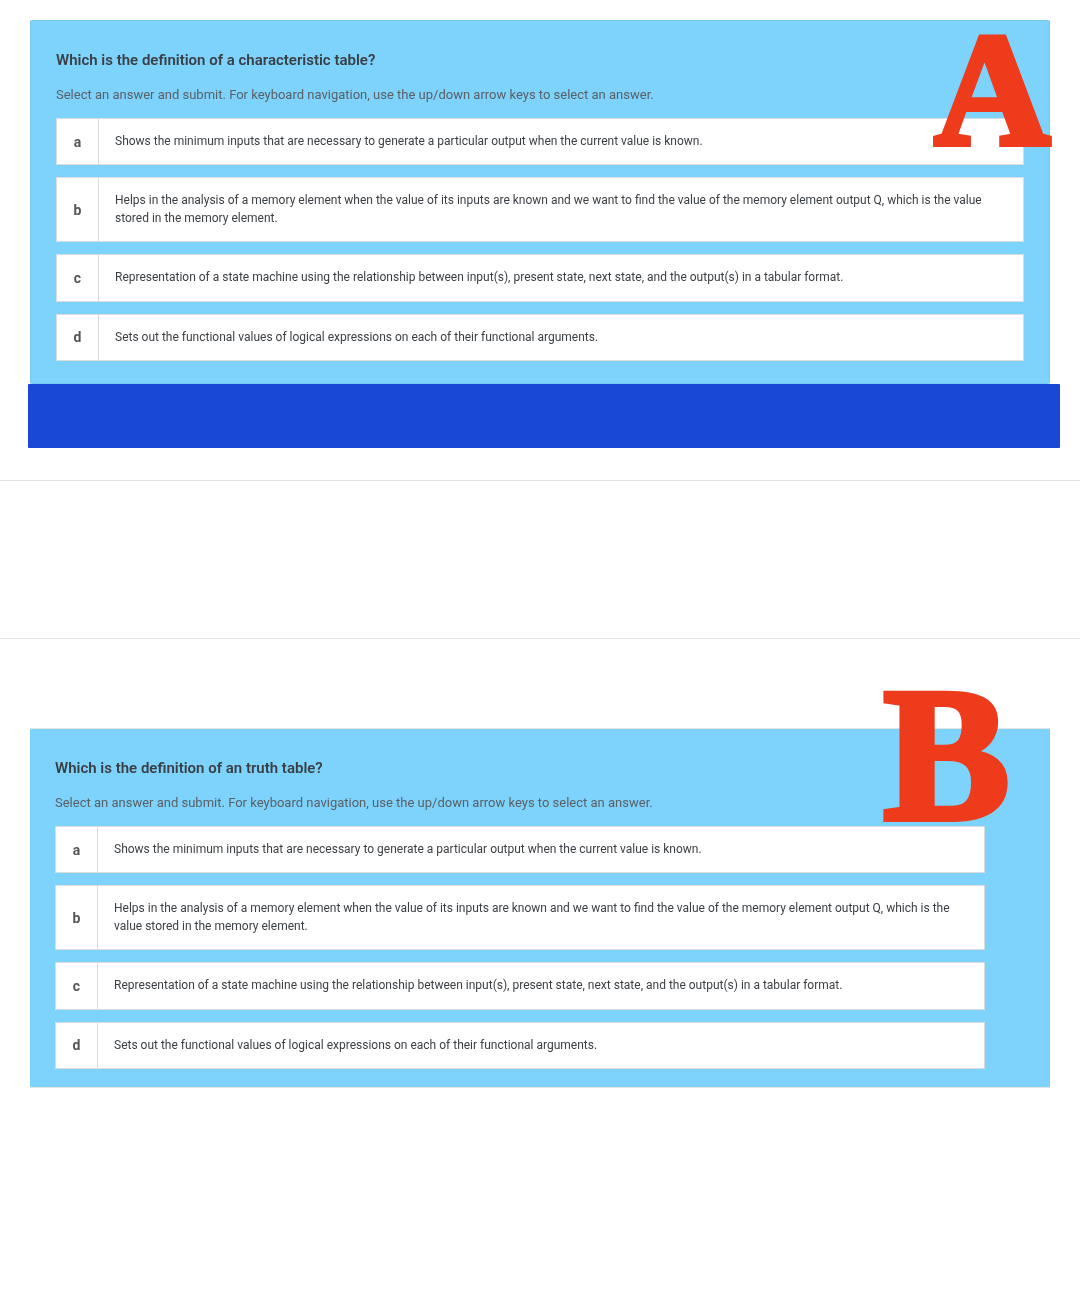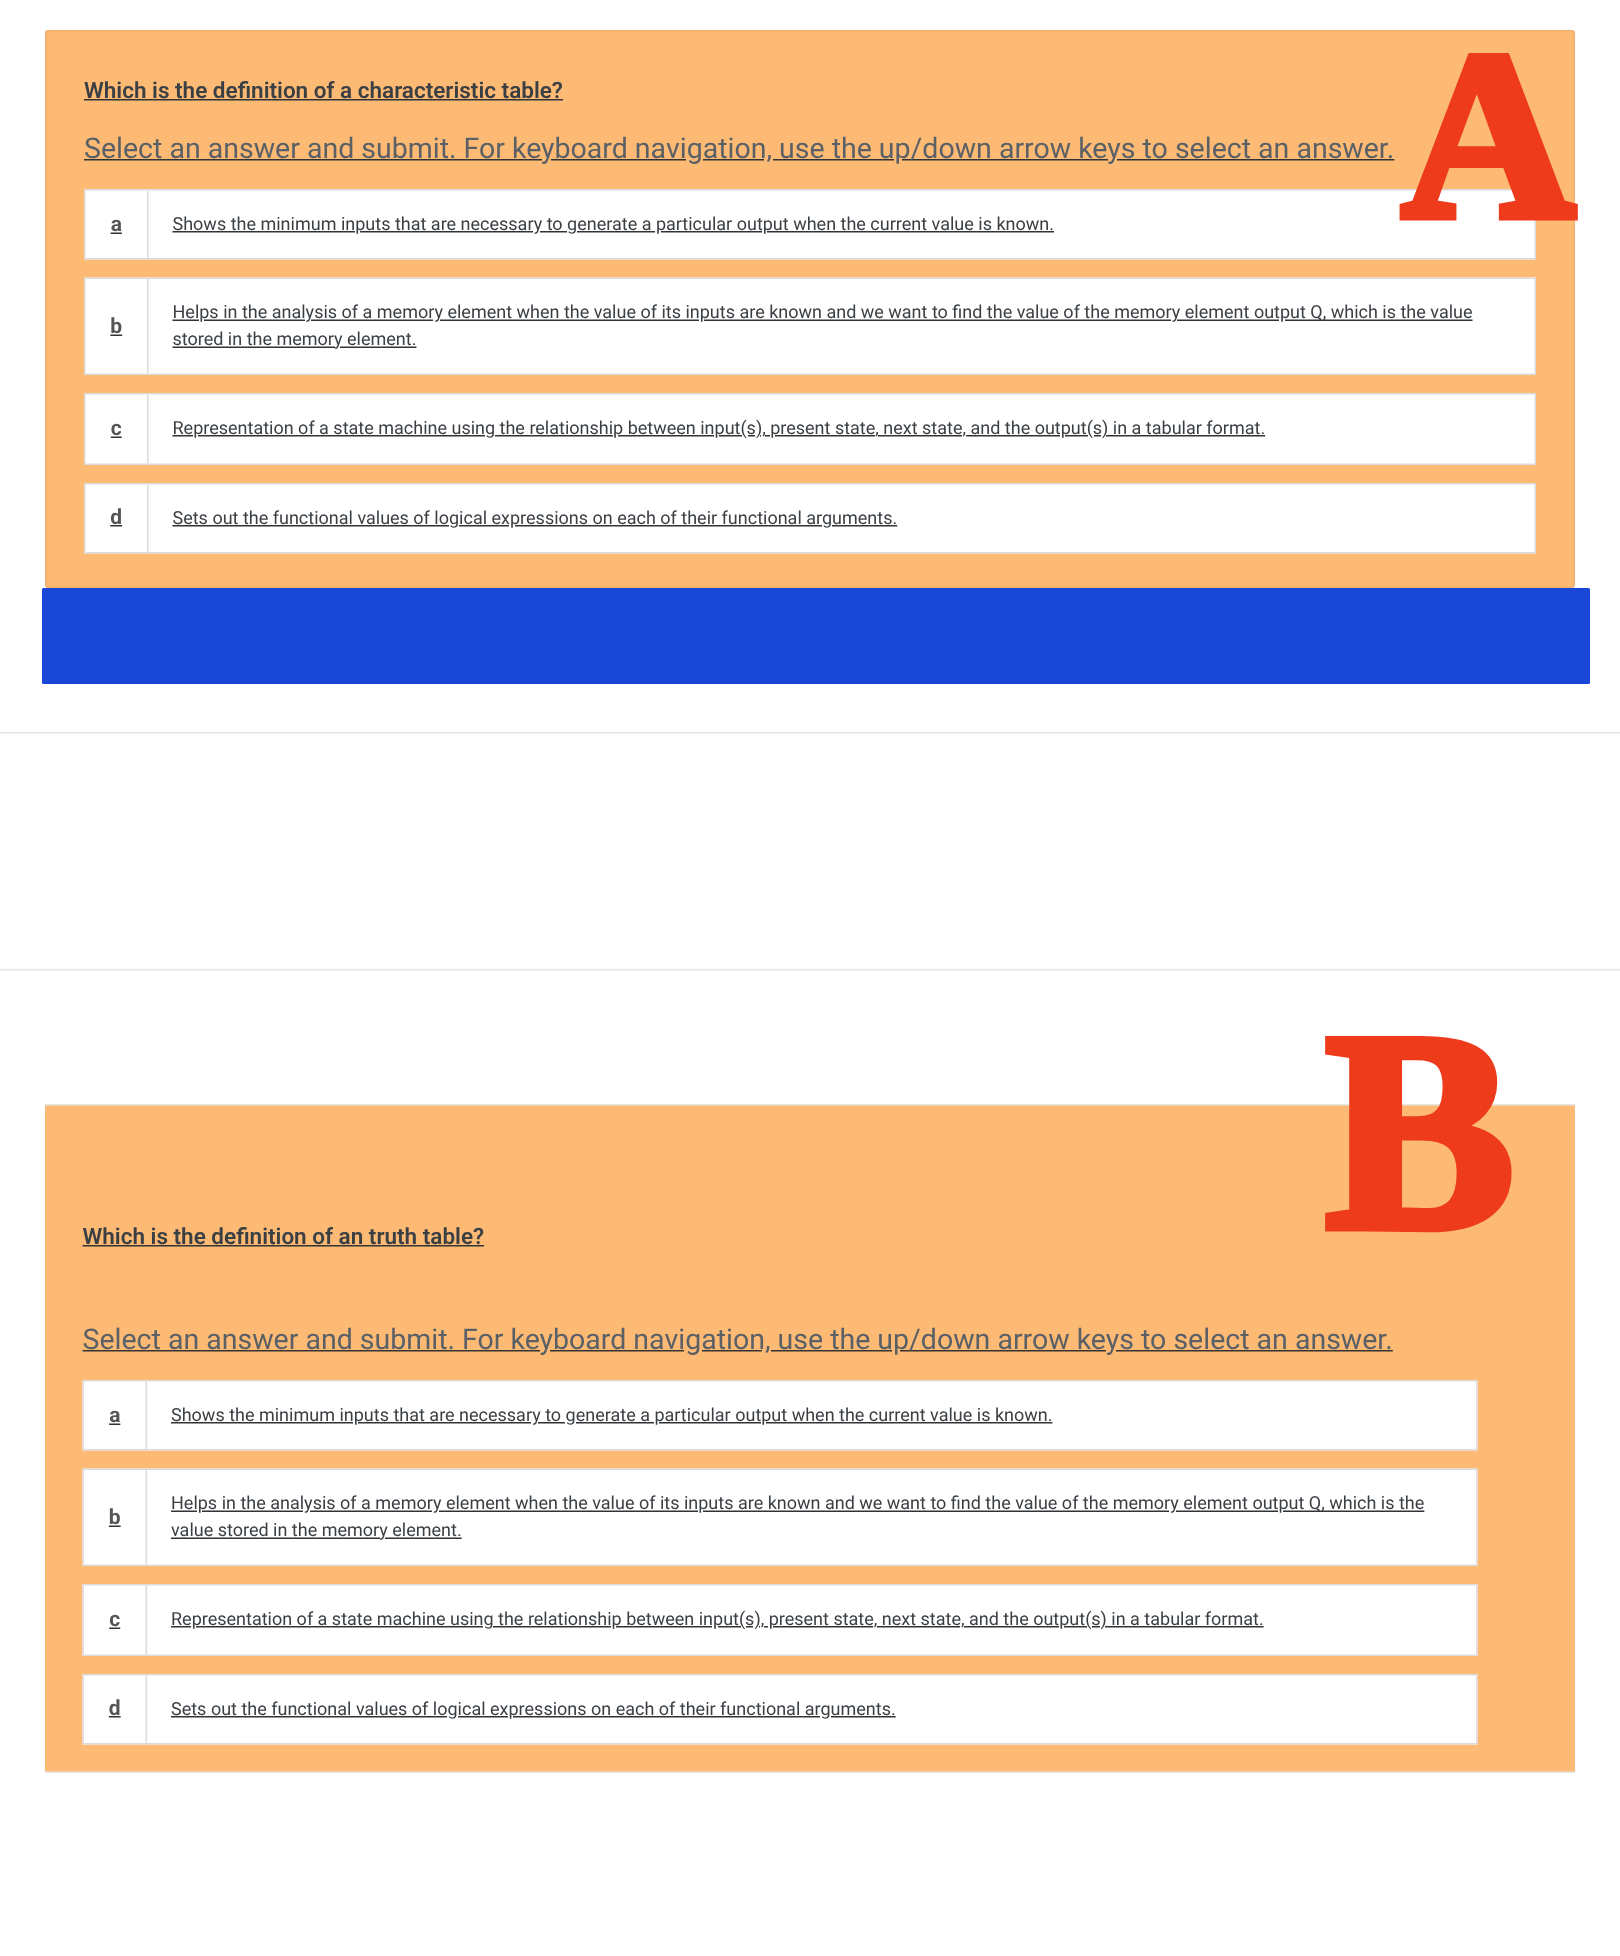--- a/index.html
+++ b/index.html
@@ -10,37 +10,36 @@
     body {
       font-family: -apple-system, BlinkMacSystemFont, "Segoe UI", Roboto, Helvetica, Arial, sans-serif;
       background: #ffffff;
       width: 1080px;
       color: #333;
       position: relative;
     }
     .question-card {
       padding: 30px 25px 10px 25px;
       margin: 20px 30px 0 30px;
-      background: #fdba74;
+      background: #7dd3fc;
       position: relative;
-      text-decoration: underline;
     }
     .q-card-1 {
       border: 1px solid rgba(0,0,0,0.05);
       box-shadow: 0 1px 2px rgba(0,0,0,0.03);
       border-radius: 2px;
     }
     .question-title {
       font-size: 15px;
       font-weight: 600;
       color: #3a3f44;
       margin-bottom: 18px;
     }
     .instruction {
-      font-size: 19px;
+      font-size: 13px;
       color: #5a6066;
       margin-bottom: 16px;
     }
     .option {
       display: flex;
       align-items: stretch;
       border: 1px solid #dcdcdc;
       margin-bottom: 12px;
       background: #fff;
       cursor: pointer;
@@ -110,21 +109,20 @@
       border-bottom: 1px solid #e5e5e5;
       padding-bottom: 6px;
     }
     .q2-card .option {
       margin-left: 0;
       margin-right: 40px;
     }
     .q2-card .question-title,
     .q2-card .instruction {
       margin-left: 0;
-      margin-top: 48px;
     }
   </style>
 </head>
 <body>
 
 <div class="annotation anno-A">A</div>
 <div class="annotation anno-B">B</div>
 
 <div class="question-card q-card-1">
   <div class="question-title">Which is the definition of a characteristic table?</div>

